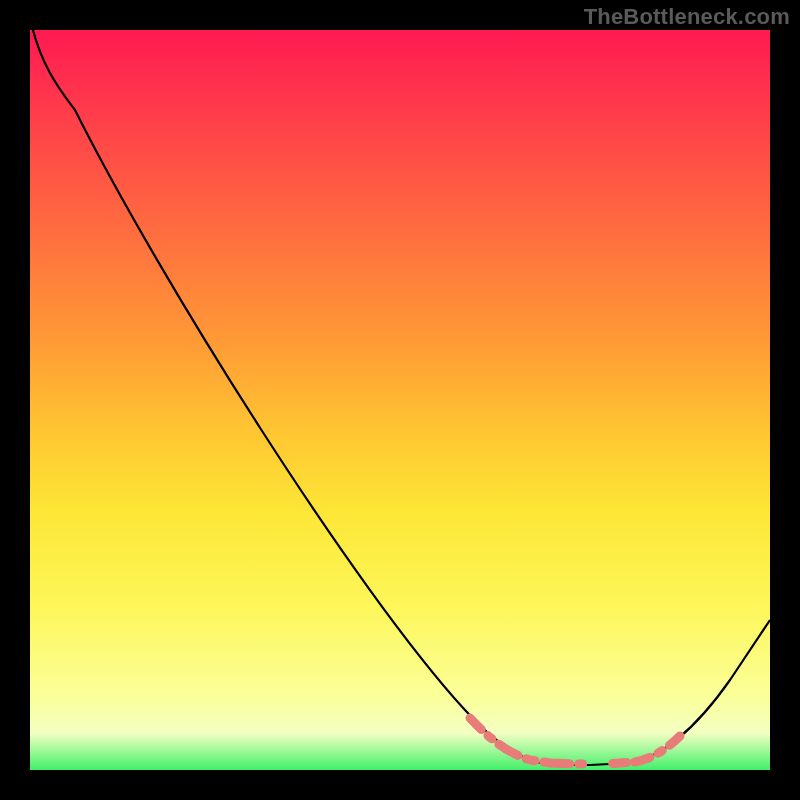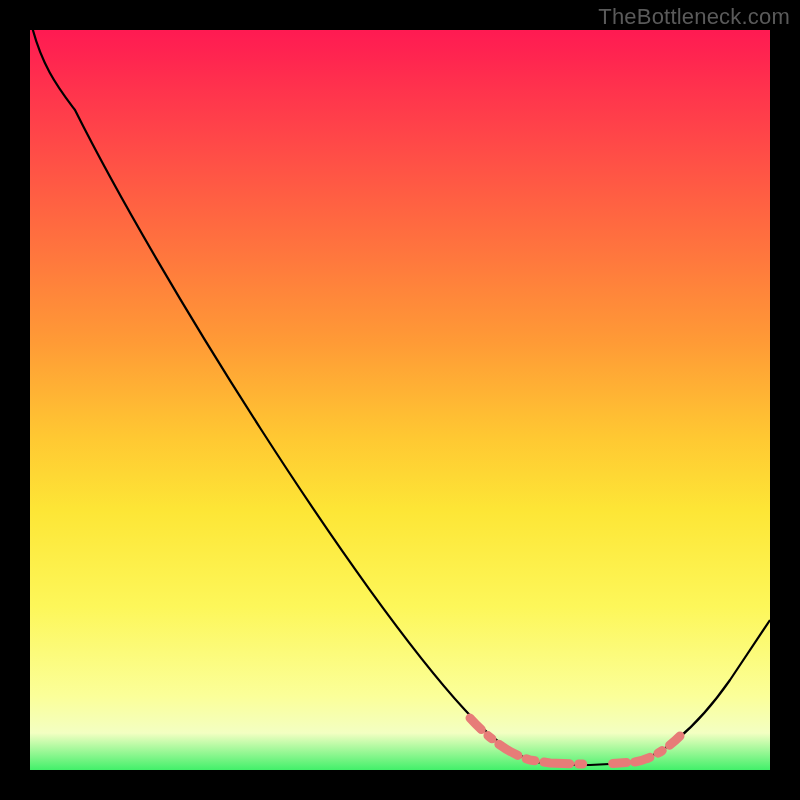--- a/index.html
+++ b/index.html
@@ -16,21 +16,21 @@
     width: 800px;
     height: 800px;
     background: #000;
   }
   .watermark {
     position: absolute;
     top: 4px;
     right: 10px;
     color: #5a5a5a;
     font-size: 22px;
-    font-weight: 400;
+    font-weight: 700;
     letter-spacing: 0.2px;
     z-index: 20;
   }
   .plot-area {
     position: absolute;
     left: 30px;
     top: 30px;
     width: 740px;
     height: 740px;
     overflow: hidden;

